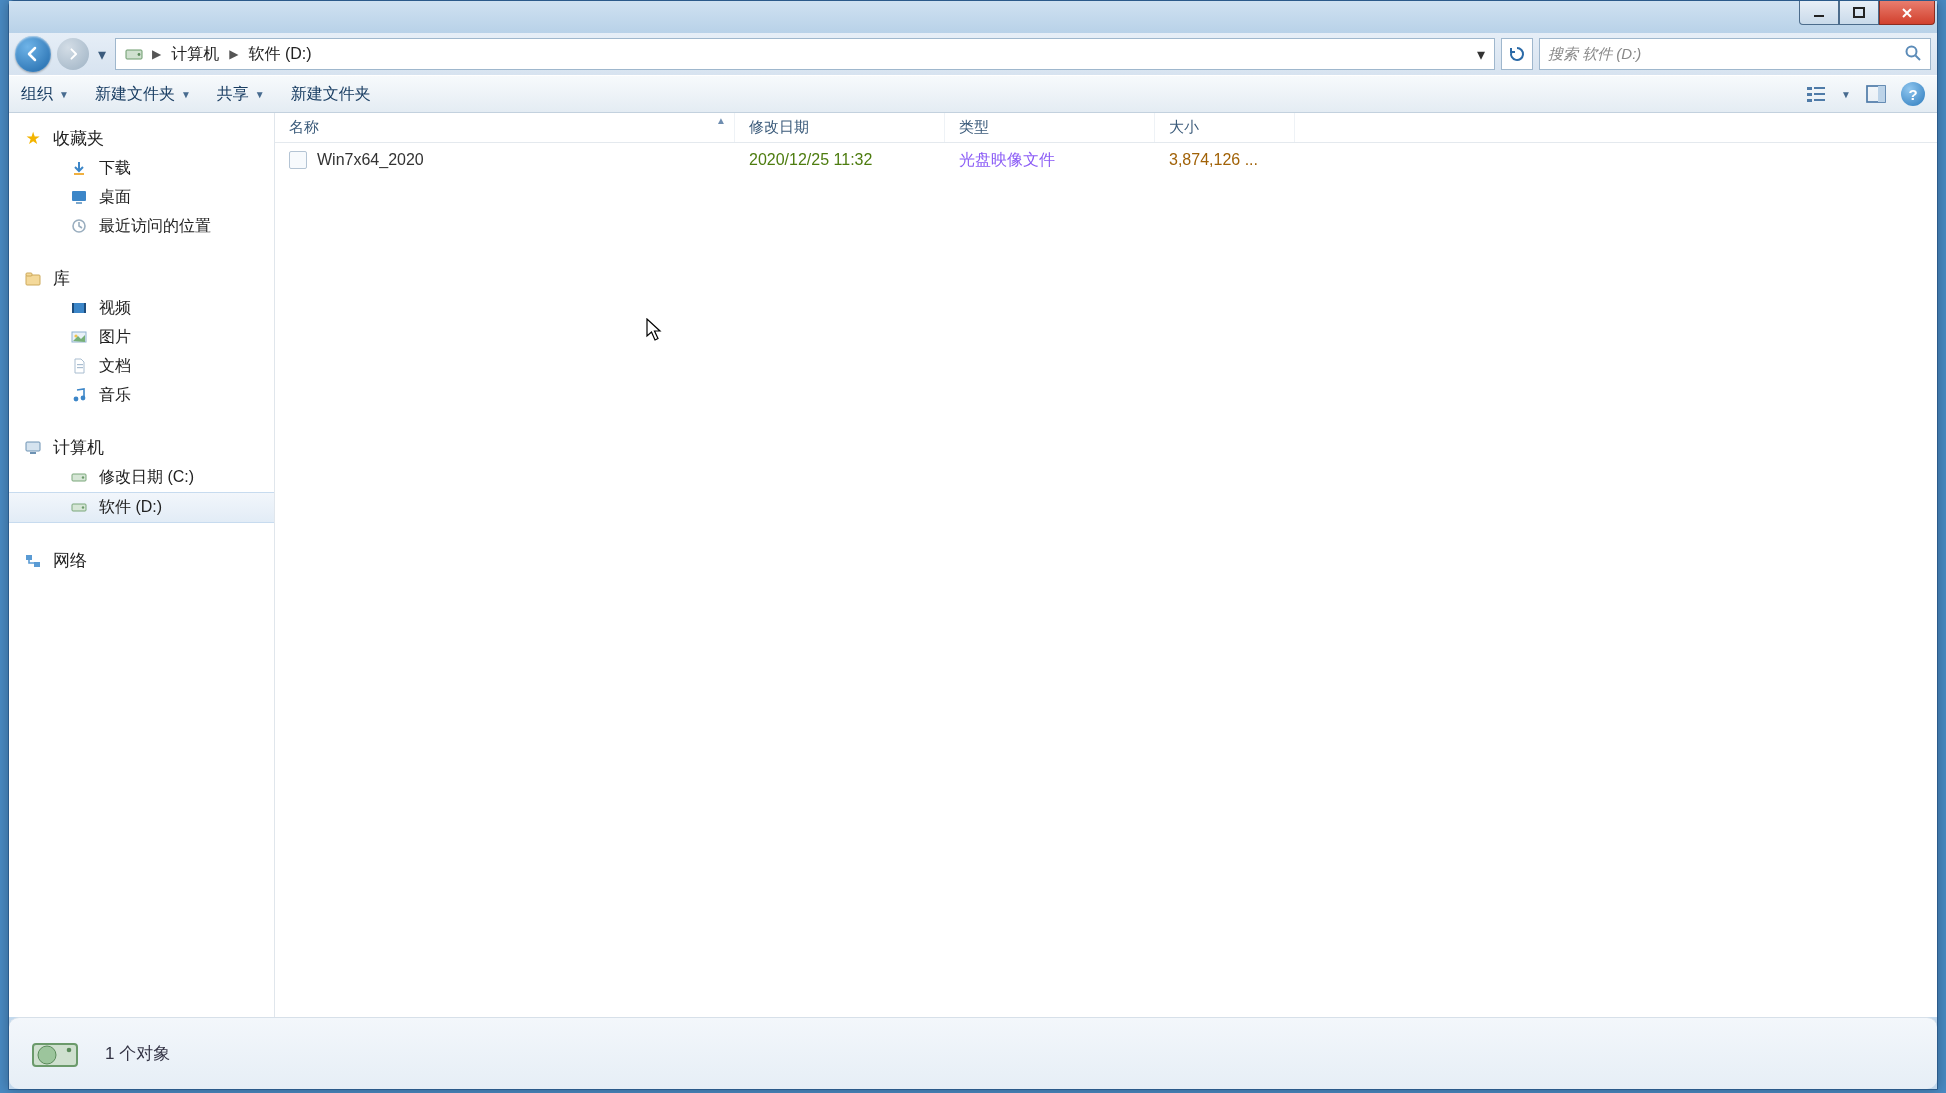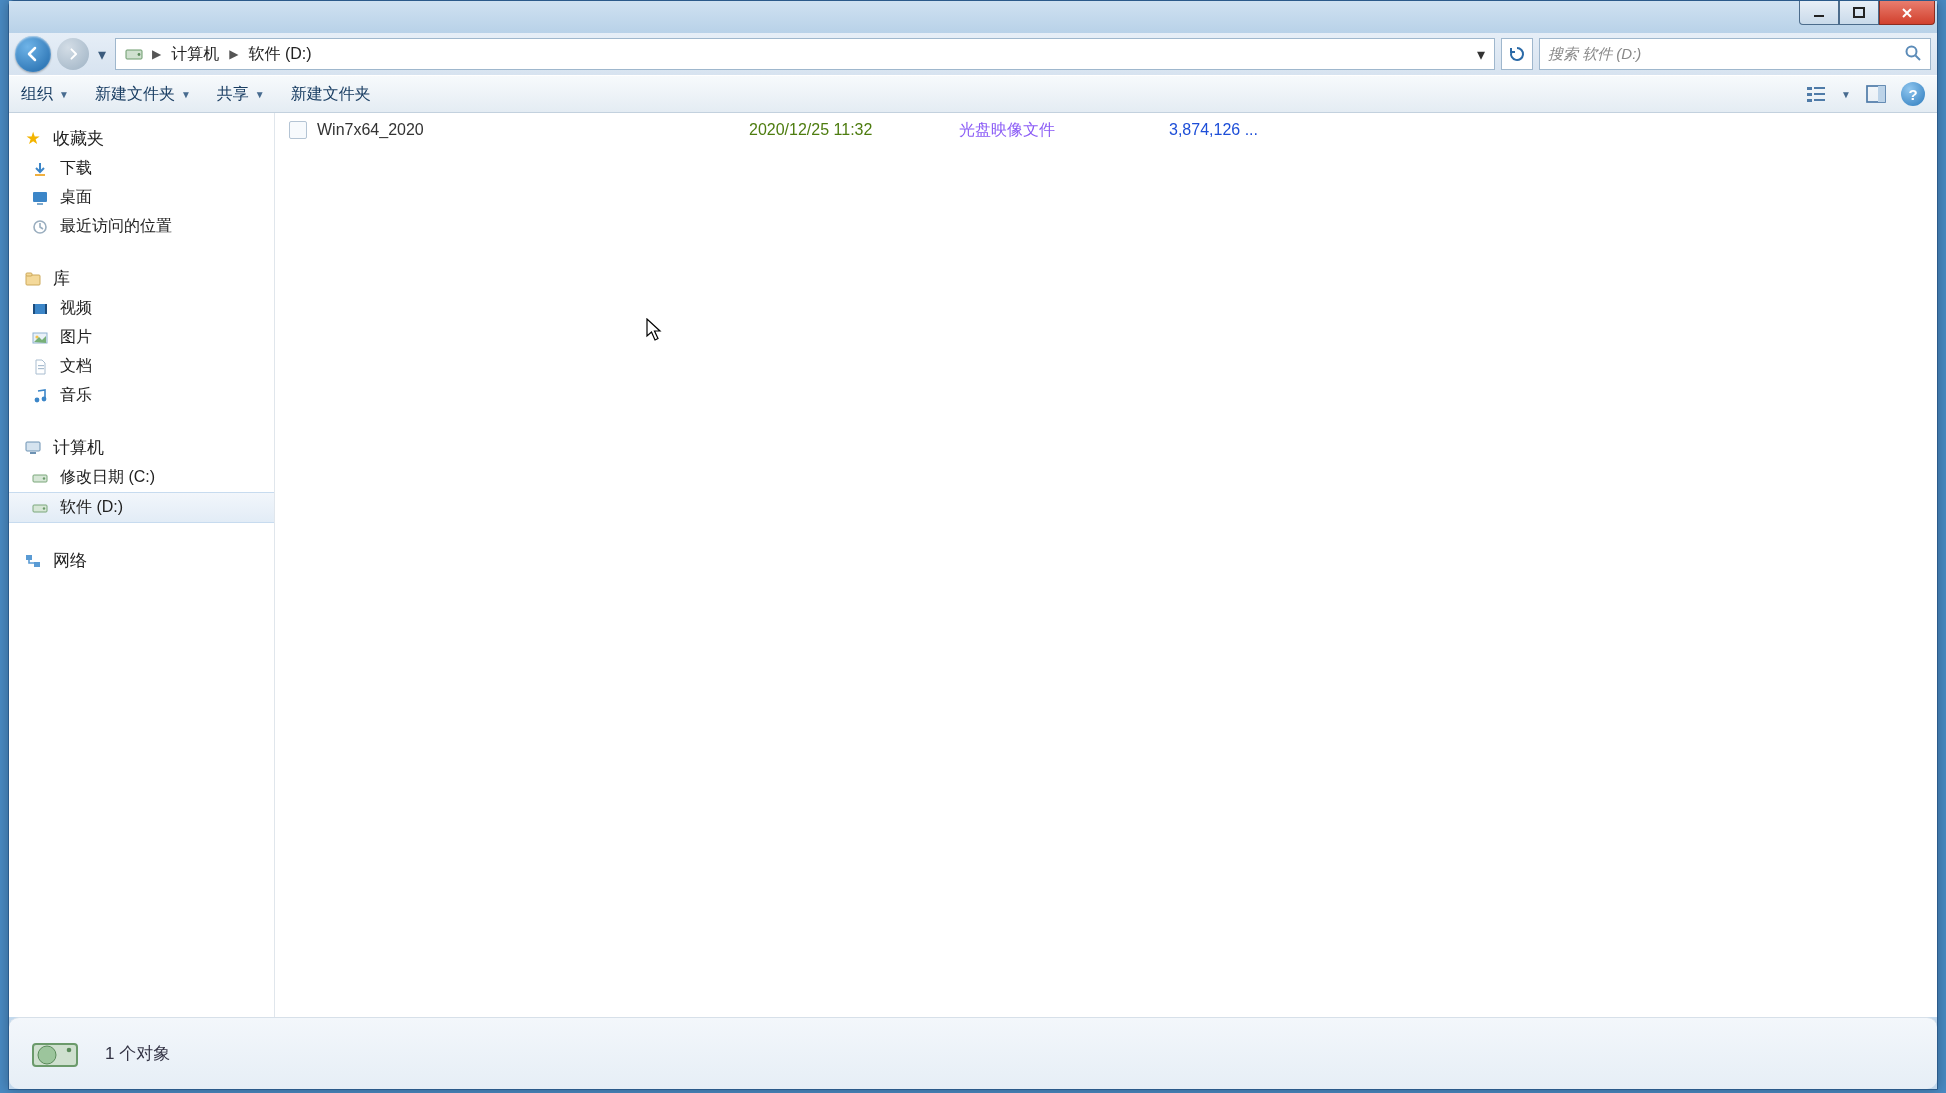--- a/index.html
+++ b/index.html
@@ -70,21 +70,21 @@
 .help-ic{width:24px;height:24px;border-radius:50%;background:radial-gradient(circle at 35% 30%,#8fc6ef,#2d7bbd);color:#fff;font-weight:bold;font-size:15px;}
 
 .body{flex:1;display:flex;background:#fff;min-height:0;}
 
 .side{
   width:266px;border-right:1px solid #e0e6ec;
   padding:10px 0;font-size:16px;color:#222;overflow:auto;
 }
 .side .grp{margin-bottom:22px;}
 .side .hdr{display:flex;align-items:center;gap:10px;padding:4px 14px;font-size:17px;}
-.side .item{display:flex;align-items:center;gap:10px;padding:4px 14px 4px 21px;}
+.side .item{display:flex;gap:10px;padding:4px 14px 4px 60px;}
 .side .item.sel{background:linear-gradient(to bottom,#f2f6fb,#e2ecf6);border:1px solid #c7dbef;border-left:none;border-right:none;}
 .side .ic{width:20px;height:20px;flex:none;display:flex;align-items:center;justify-content:center;}
 
 .main{flex:1;display:flex;flex-direction:column;}
 .cols{
   height:30px;border-bottom:1px solid #e4e9ee;
   display:flex;align-items:center;font-size:15px;color:#3a5a7a;
 }
 .cols .col{padding:0 14px;border-right:1px solid #eef2f6;height:100%;display:flex;align-items:center;}
 .col.name{width:460px;position:relative;}
@@ -92,21 +92,21 @@
 .col.date{width:210px;}
 .col.type{width:210px;}
 .col.size{width:140px;}
 
 .rows{flex:1;}
 .row{display:flex;align-items:center;height:34px;font-size:16px;color:#333;}
 .row .c{padding:0 14px;}
 .row .c.name{width:460px;display:flex;align-items:center;gap:10px;}
 .row .c.date{width:210px;color:#4d7c0f;}
 .row .c.type{width:210px;color:#8b5cf6;}
-.row .c.size{width:140px;color:#1d4ed8;}
+.row .c.size{width:140px;color:#a16207;}
 .file-ic{width:18px;height:18px;border:1px solid #b4c4d4;border-radius:2px;background:#f7fafd;}
 
 .status{
   height:72px;border-top:1px solid #d7e0e9;background:linear-gradient(to bottom,#f3f7fb,#e6eef6);
   display:flex;align-items:center;padding:0 18px;gap:22px;font-size:17px;color:#334;border-radius:10px;
 }
 .status .big-ic{width:56px;height:56px;}
 
 .cursor{position:absolute;left:646px;top:318px;pointer-events:none;}
 .cursor svg{width:18px;height:24px;}
@@ -347,20 +347,29 @@
                 <rect x="10" y="10" width="6" height="5" fill="#5a9bd4"></rect>
                 <path d="M5 8 v3 h7" stroke="#5a9bd4" stroke-width="1.6" fill="none"></path>
               </svg>
             </span>
             <span>网络</span>
           </div>
       </div>
     </div>
 
     <div class="main">
+      <div class="cols">
+        <div class="col name">
+            <span>名称</span>
+            <span class="sort">▲</span>
+          </div>
+        <div class="col date">修改日期</div>
+        <div class="col type">类型</div>
+        <div class="col size">大小</div>
+      </div>
       <div class="rows">
         <div class="row">
           <div class="c name">
               <span class="file-ic"></span>
               <span>Win7x64_2020</span>
             </div>
           <div class="c date">2020/12/25 11:32</div>
           <div class="c type">光盘映像文件</div>
           <div class="c size">3,874,126 ...</div>
         </div>

